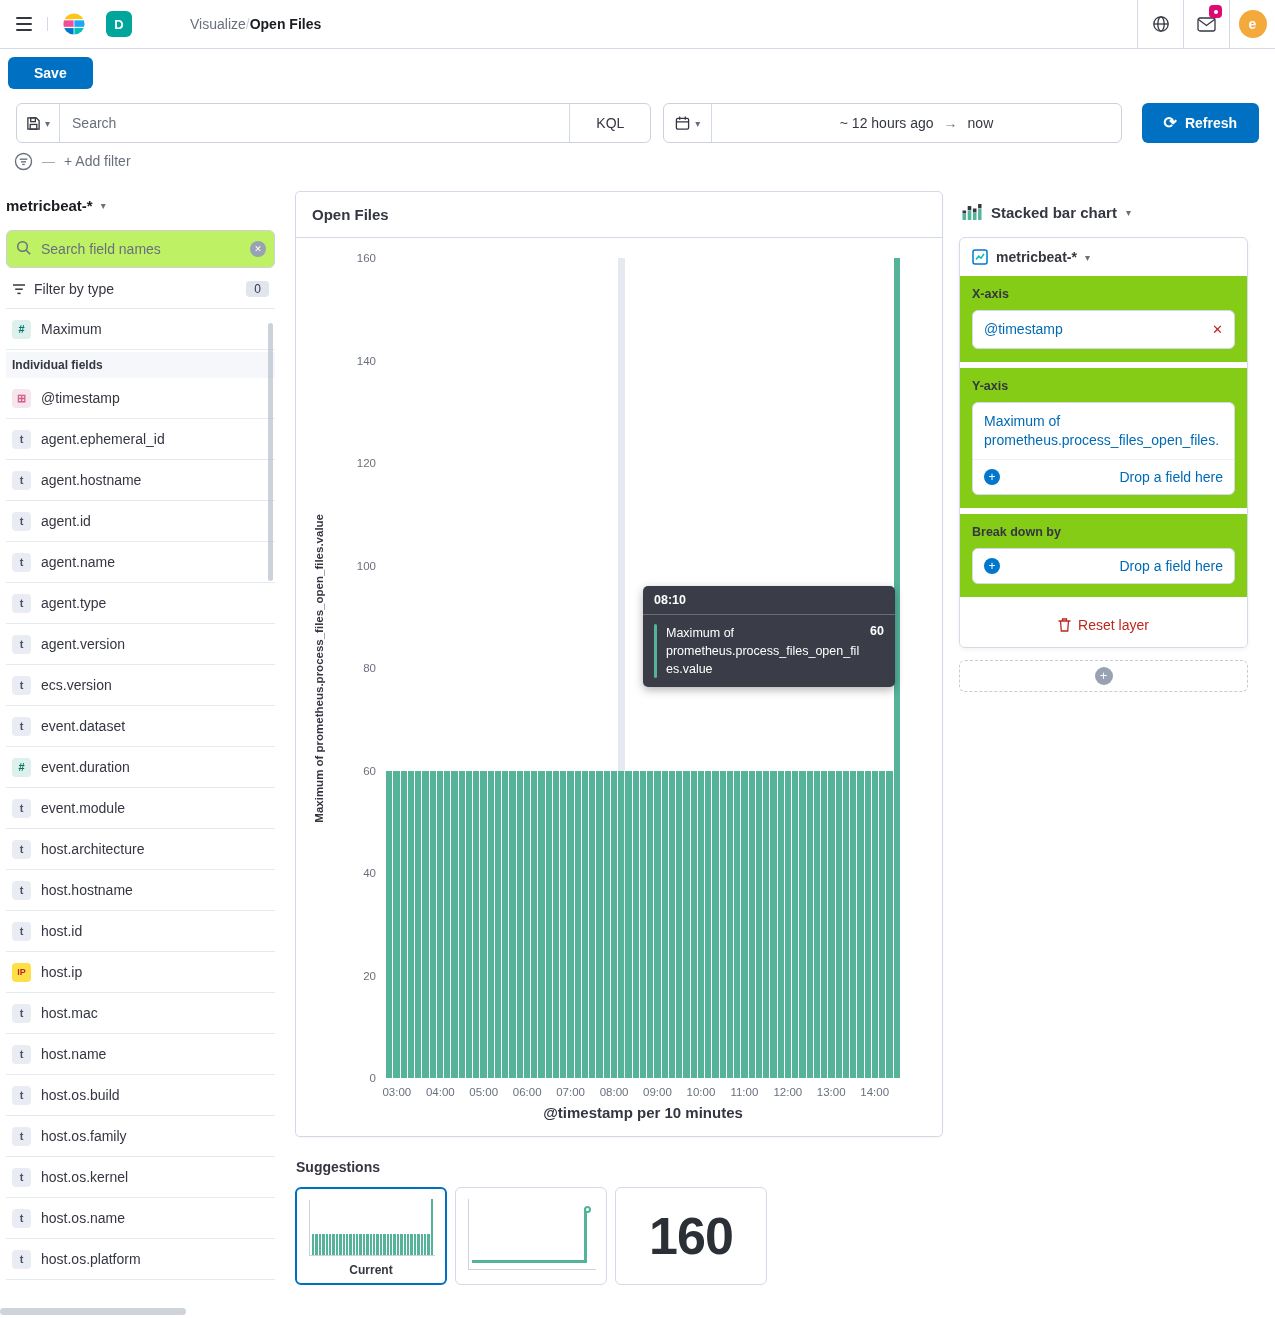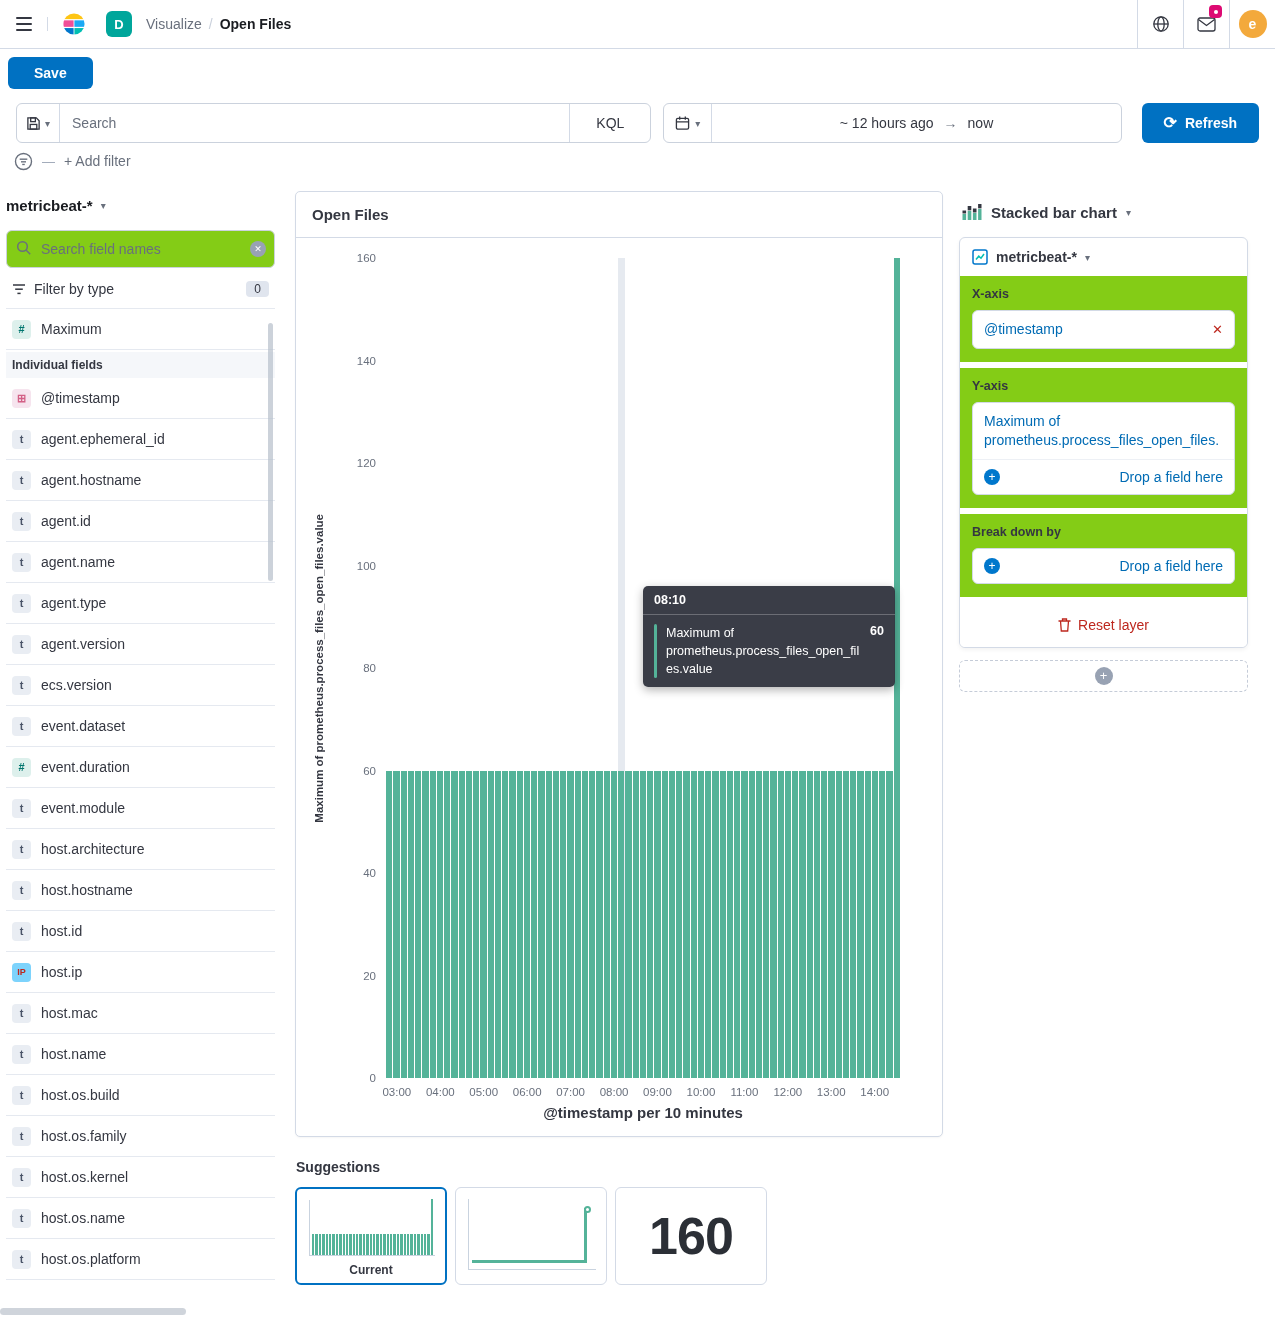--- a/index.html
+++ b/index.html
@@ -7,21 +7,21 @@
     font-family:"Liberation Sans", sans-serif; font-size:14px; color:var(--text,#343741); }
 
   
   .top-bar{height:49px;border-bottom:1px solid var(--border,#D3DAE6);display:flex;align-items:stretch;}
   .hd-btn{width:48px;display:flex;align-items:center;justify-content:center;background:none;border:none;cursor:pointer;}
   .hd-left{display:flex;align-items:center;}
   .menu-btn{border-right:1px solid var(--border,#D3DAE6);}
   .logo-wrap{width:52px;display:flex;align-items:center;justify-content:center;}
   .space-badge{width:26px;height:26px;border-radius:6px;background:var(--space-badge,#00A69B);color:#fff;
     font-weight:700;font-size:13px;display:flex;align-items:center;justify-content:center;margin:0 14px 0 6px;cursor:pointer;}
-  .breadcrumb{display:flex;align-items:center;gap:7px;font-size:14px;}
+  .breadcrumb{display:flex;align-items:center;font-size:14px;margin-left:44px;}
   .crumb-parent{color:var(--subdued,#69707D);cursor:pointer;}
   .crumb-sep{color:#C9D0DB;}
   .crumb-current{color:#1A1C21;font-weight:600;}
   .hd-right{margin-left:auto;display:flex;align-items:stretch;}
   .hd-right .hd-btn{border-left:1px solid var(--border,#D3DAE6);position:relative;width:46px;}
   .mail-badge{position:absolute;top:5px;right:7px;width:13px;height:13px;border-radius:4px;background:var(--notification,#DD0A73);
     display:flex;align-items:center;justify-content:center;}
   .mail-badge i{width:4px;height:4px;border-radius:50%;background:#fff;}
   .avatar{width:28px;height:28px;border-radius:50%;background:var(--avatar,#F3A93C);color:#fff;font-weight:600;
     display:flex;align-items:center;justify-content:center;font-size:14px;}
@@ -55,34 +55,34 @@
   
   .content{display:flex;padding:12px 17px 0 6px;gap:20px;align-items:flex-start;}
   .sidebar{width:269px;flex:none;position:relative;}
   .main-col{width:648px;flex:none;}
   .config-col{width:289px;flex:none;margin-left:-4px;}
 
   
   .ip-row{display:flex;align-items:center;gap:8px;margin:6px 0 16px;cursor:pointer;}
   .ip-name{font-size:15px;font-weight:700;color:#1A1C21;}
   .field-search{position:relative;height:38px;margin-bottom:2px;}
-  .field-search input{width:100%;height:100%;border:1px solid #CBD2DD;border-radius:6px;padding:0 32px 0 34px;font-size:14px;font-family:inherit;color:#343741;outline:none;background:#84cc16;}
+  .field-search input{width:100%;height:100%;border:1px solid #CBD2DD;border-radius:6px;padding:0 32px 0 34px;font-size:14px;font-family:inherit;color:#343741;outline:none;background:#bef264;}
   .field-search input::placeholder{color:#69707D;}
   .fs-icon{position:absolute;left:10px;top:10px;}
   .fs-clear{position:absolute;right:9px;top:11px;width:16px;height:16px;border-radius:50%;background:#98A2B3;color:#fff;
     font-size:9px;display:flex;align-items:center;justify-content:center;cursor:pointer;}
   .type-filter{display:flex;align-items:center;gap:8px;padding:11px 6px;border-bottom:1px solid #E5E9F0;cursor:pointer;}
   .type-filter-label{color:#343741;}
   .count-badge{margin-left:auto;background:#E0E5EE;color:#343741;border-radius:4px;font-size:12px;padding:1px 8px;}
   .field-row{display:flex;align-items:center;gap:10px;height:41px;border-bottom:1px solid #E5E9F0;padding:0 6px;cursor:pointer;}
   .ftoken{width:19px;height:19px;border-radius:4px;font-size:11px;font-weight:700;display:flex;align-items:center;justify-content:center;flex:none;}
   .ftoken.string{background:#E9EDF3;color:#4A5468;}
   .ftoken.number{background:#DDF0EC;color:#00756E;}
   .ftoken.date{background:#F6E4EE;color:#D36086;}
-  .ftoken.ip{background:#7dd3fc;color:#BD271E;font-size:9px;}
+  .ftoken.ip{background:#fde047;color:#BD271E;font-size:9px;}
   .fname{font-size:14px;color:#343741;white-space:nowrap;overflow:hidden;text-overflow:ellipsis;}
   .section-head{background:#F5F7FA;font-size:12px;font-weight:700;color:#343741;padding:6px 6px;margin-top:2px;}
   .vscroll{position:absolute;right:2px;top:132px;width:5px;height:258px;border-radius:3px;background:#B6BFCB;opacity:.7;}
 
   
   .chart-card{border:1px solid var(--border,#D3DAE6);border-radius:5px;background:#fff;box-shadow:0 1px 2px rgba(0,0,0,.04);}
   .chart-title-row{padding:14px 16px;border-bottom:1px solid var(--border,#D3DAE6);font-size:15px;font-weight:700;color:#343741;}
   .chart-area{display:grid;grid-template-columns:26px 54px 1fr;grid-template-rows:820px 26px 22px;padding:20px 42px 10px 10px;}
   .y-title{grid-column:1;grid-row:1;display:flex;align-items:center;justify-content:center;}
   .y-title span{writing-mode:vertical-rl;transform:rotate(180deg);font-size:11.5px;font-weight:700;color:#343741;}

